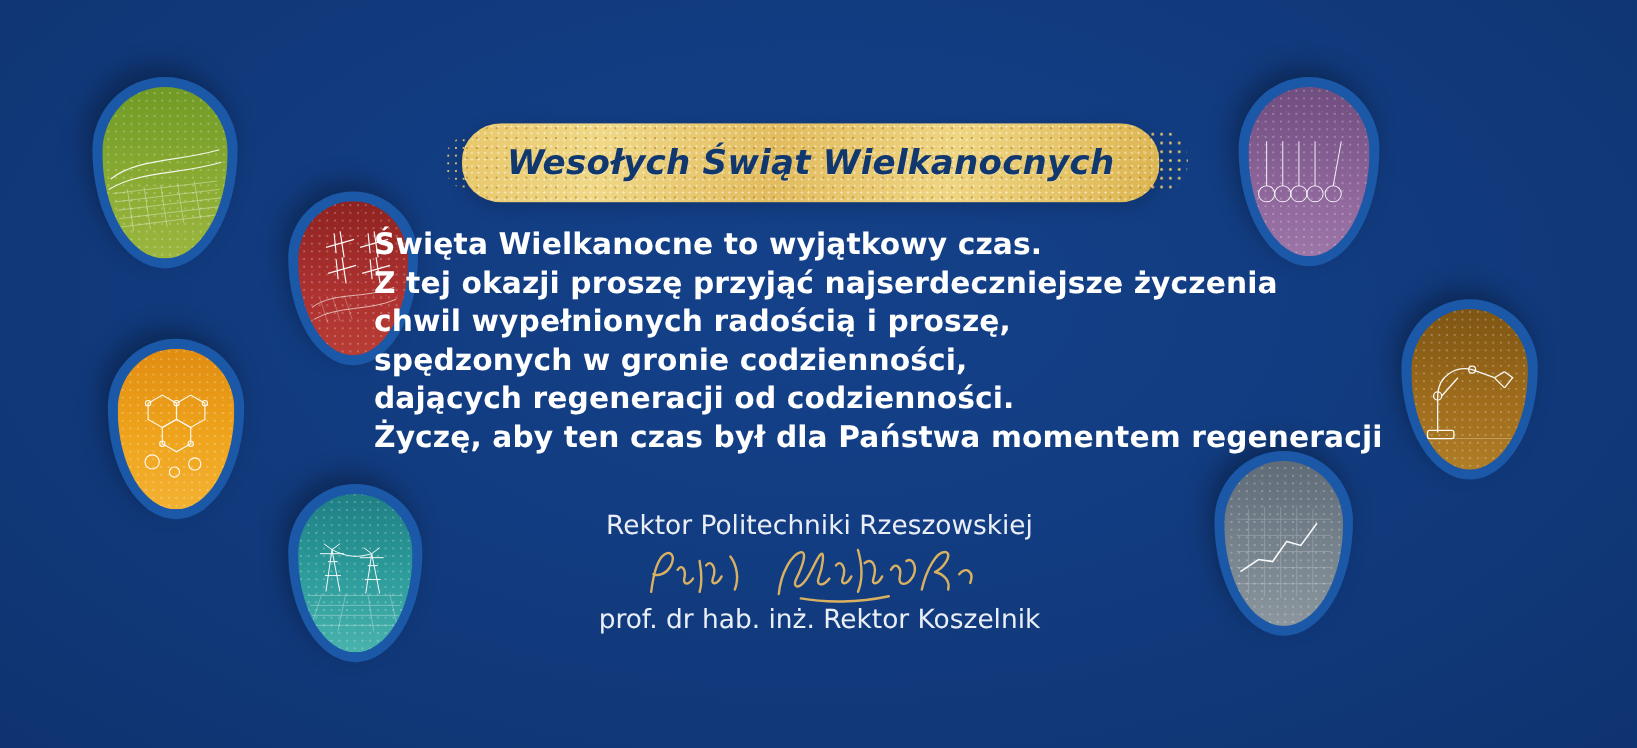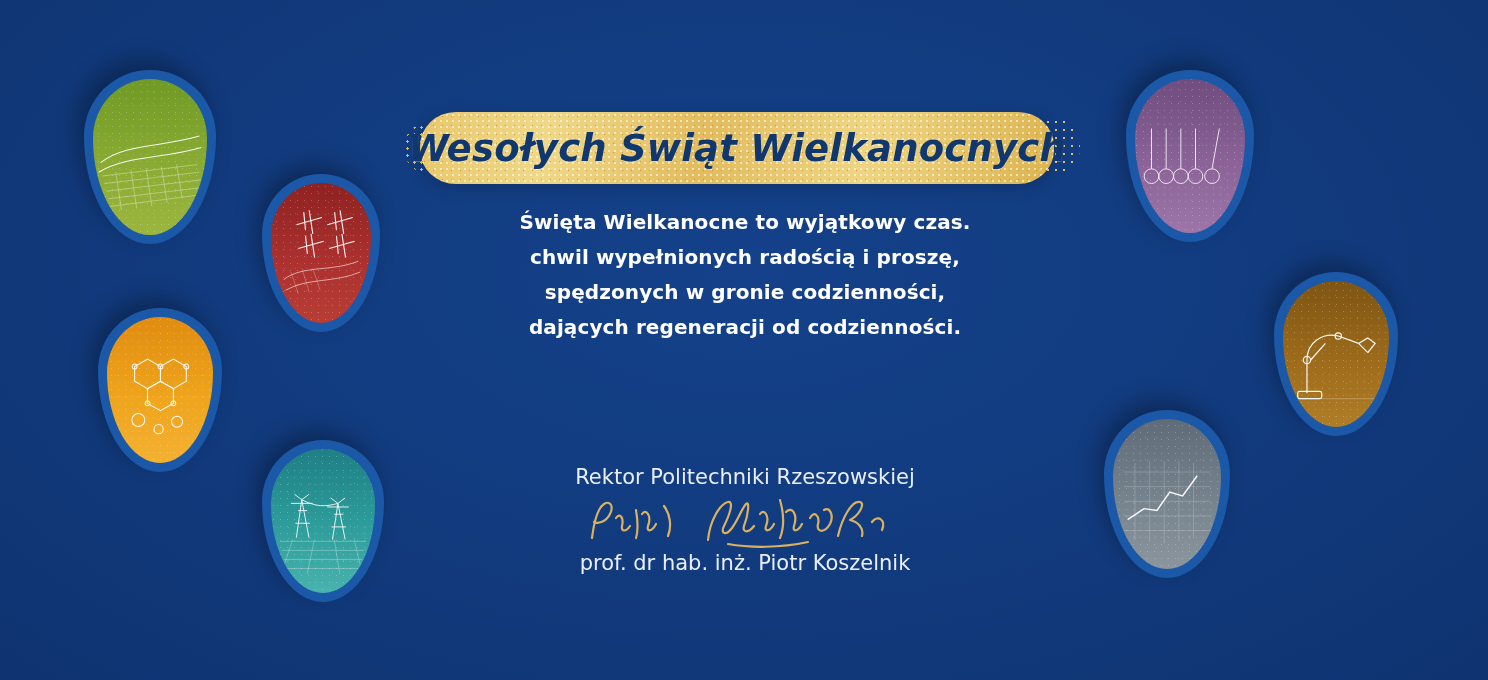--- a/index.html
+++ b/index.html
@@ -105,52 +105,51 @@
     left: 0; top: 0;
     width: 634px;
     height: 88px;
     display: flex;
     align-items: center;
     justify-content: center;
     color: #10386f;
     font-family: "DejaVu Sans", sans-serif;
     font-weight: bold;
     font-style: italic;
-    font-size: 37px;
+    font-size: 31px;
     letter-spacing: .2px;
     text-shadow: 0 1px 0 rgba(255,255,255,.25);
     white-space: nowrap;
   }
 
   
   .wishes {
     position: absolute;
     left: 340px;
     top: 205px;
     width: 810px;
-    text-align: center;
     color: #ffffff;
     font-family: "DejaVu Sans", sans-serif;
     font-weight: bold;
-    font-size: 20px;
+    font-size: 27px;
     line-height: 35px;
     letter-spacing: .1px;
   }
   .wishes .line { display: block; white-space: nowrap; }
 
   
   .sign {
     position: absolute;
     left: 440px;
     top: 462px;
     width: 610px;
     text-align: center;
     color: #e9eef7;
     font-family: "DejaVu Sans", sans-serif;
-    font-size: 21px;
+    font-size: 24px;
     line-height: 30px;
     font-weight: normal;
   }
   .sign .role { display: block; }
   .sign .name { display: block; margin-top: 56px; }
   .autograph {
     position: absolute;
     left: 50%;
     top: 30px;
     transform: translateX(-50%);
@@ -304,23 +303,25 @@
     </div>
   </div>
 
   <div class="banner">
     <div class="brush"></div>
     <div class="banner-text">Wesołych Świąt Wielkanocnych</div>
   </div>
 
   <div class="wishes">
     <span class="line">Święta Wielkanocne to wyjątkowy czas.</span>
+    <span class="line">Z tej okazji proszę przyjąć najserdeczniejsze życzenia</span>
     <span class="line">chwil wypełnionych radością i proszę,</span>
     <span class="line">spędzonych w gronie codzienności,</span>
     <span class="line">dających regeneracji od codzienności.</span>
+    <span class="line">Życzę, aby ten czas był dla Państwa momentem regeneracji</span>
   </div>
 
   <div class="sign">
     <span class="role">Rektor Politechniki Rzeszowskiej</span>
     <svg class="autograph" viewBox="0 0 330 62">
       <g fill="none" stroke="#d9b160" stroke-width="2.2" stroke-linecap="round" stroke-linejoin="round">
         <path d="M12 46 C14 30, 18 16, 24 12 C30 8, 34 14, 30 22 C26 30, 18 32, 14 30"></path>
         <path d="M36 26 C40 20, 44 26, 42 34 C41 40, 46 40, 50 34"></path>
         <path d="M56 18 C58 30, 58 40, 56 46"></path>
         <path d="M62 22 C66 16, 72 24, 68 34 C66 40, 72 40, 76 32"></path>
@@ -328,16 +329,16 @@
         <path d="M128 48 C130 28, 140 12, 148 10 C154 9, 150 22, 144 34 C140 42, 146 44, 152 36 C158 28, 162 16, 166 12 C170 8, 168 24, 164 34 C162 40, 168 42, 174 34"></path>
         <path d="M180 22 C184 16, 190 24, 186 34 C184 40, 190 40, 194 32"></path>
         <path d="M200 8 C204 22, 204 36, 200 46"></path>
         <path d="M206 20 C212 14, 218 22, 214 34 C212 40, 218 40, 222 32"></path>
         <path d="M230 26 C234 18, 240 24, 238 32 C236 40, 244 42, 250 32 C254 24, 250 14, 244 18"></path>
         <path d="M258 44 C262 26, 272 8, 280 10 C286 12, 278 24, 270 28 C278 30, 284 36, 282 44"></path>
         <path d="M292 30 C298 22, 306 28, 302 38"></path>
         <path d="M148 52 C170 56, 200 56, 228 50"></path>
       </g>
     </svg>
-    <span class="name">prof. dr hab. inż. Piotr Koszelnik</span>
+    <span class="name">prof. dr hab. inż. Rektor Koszelnik</span>
   </div>
 
 </div>
 
 </body></html>

